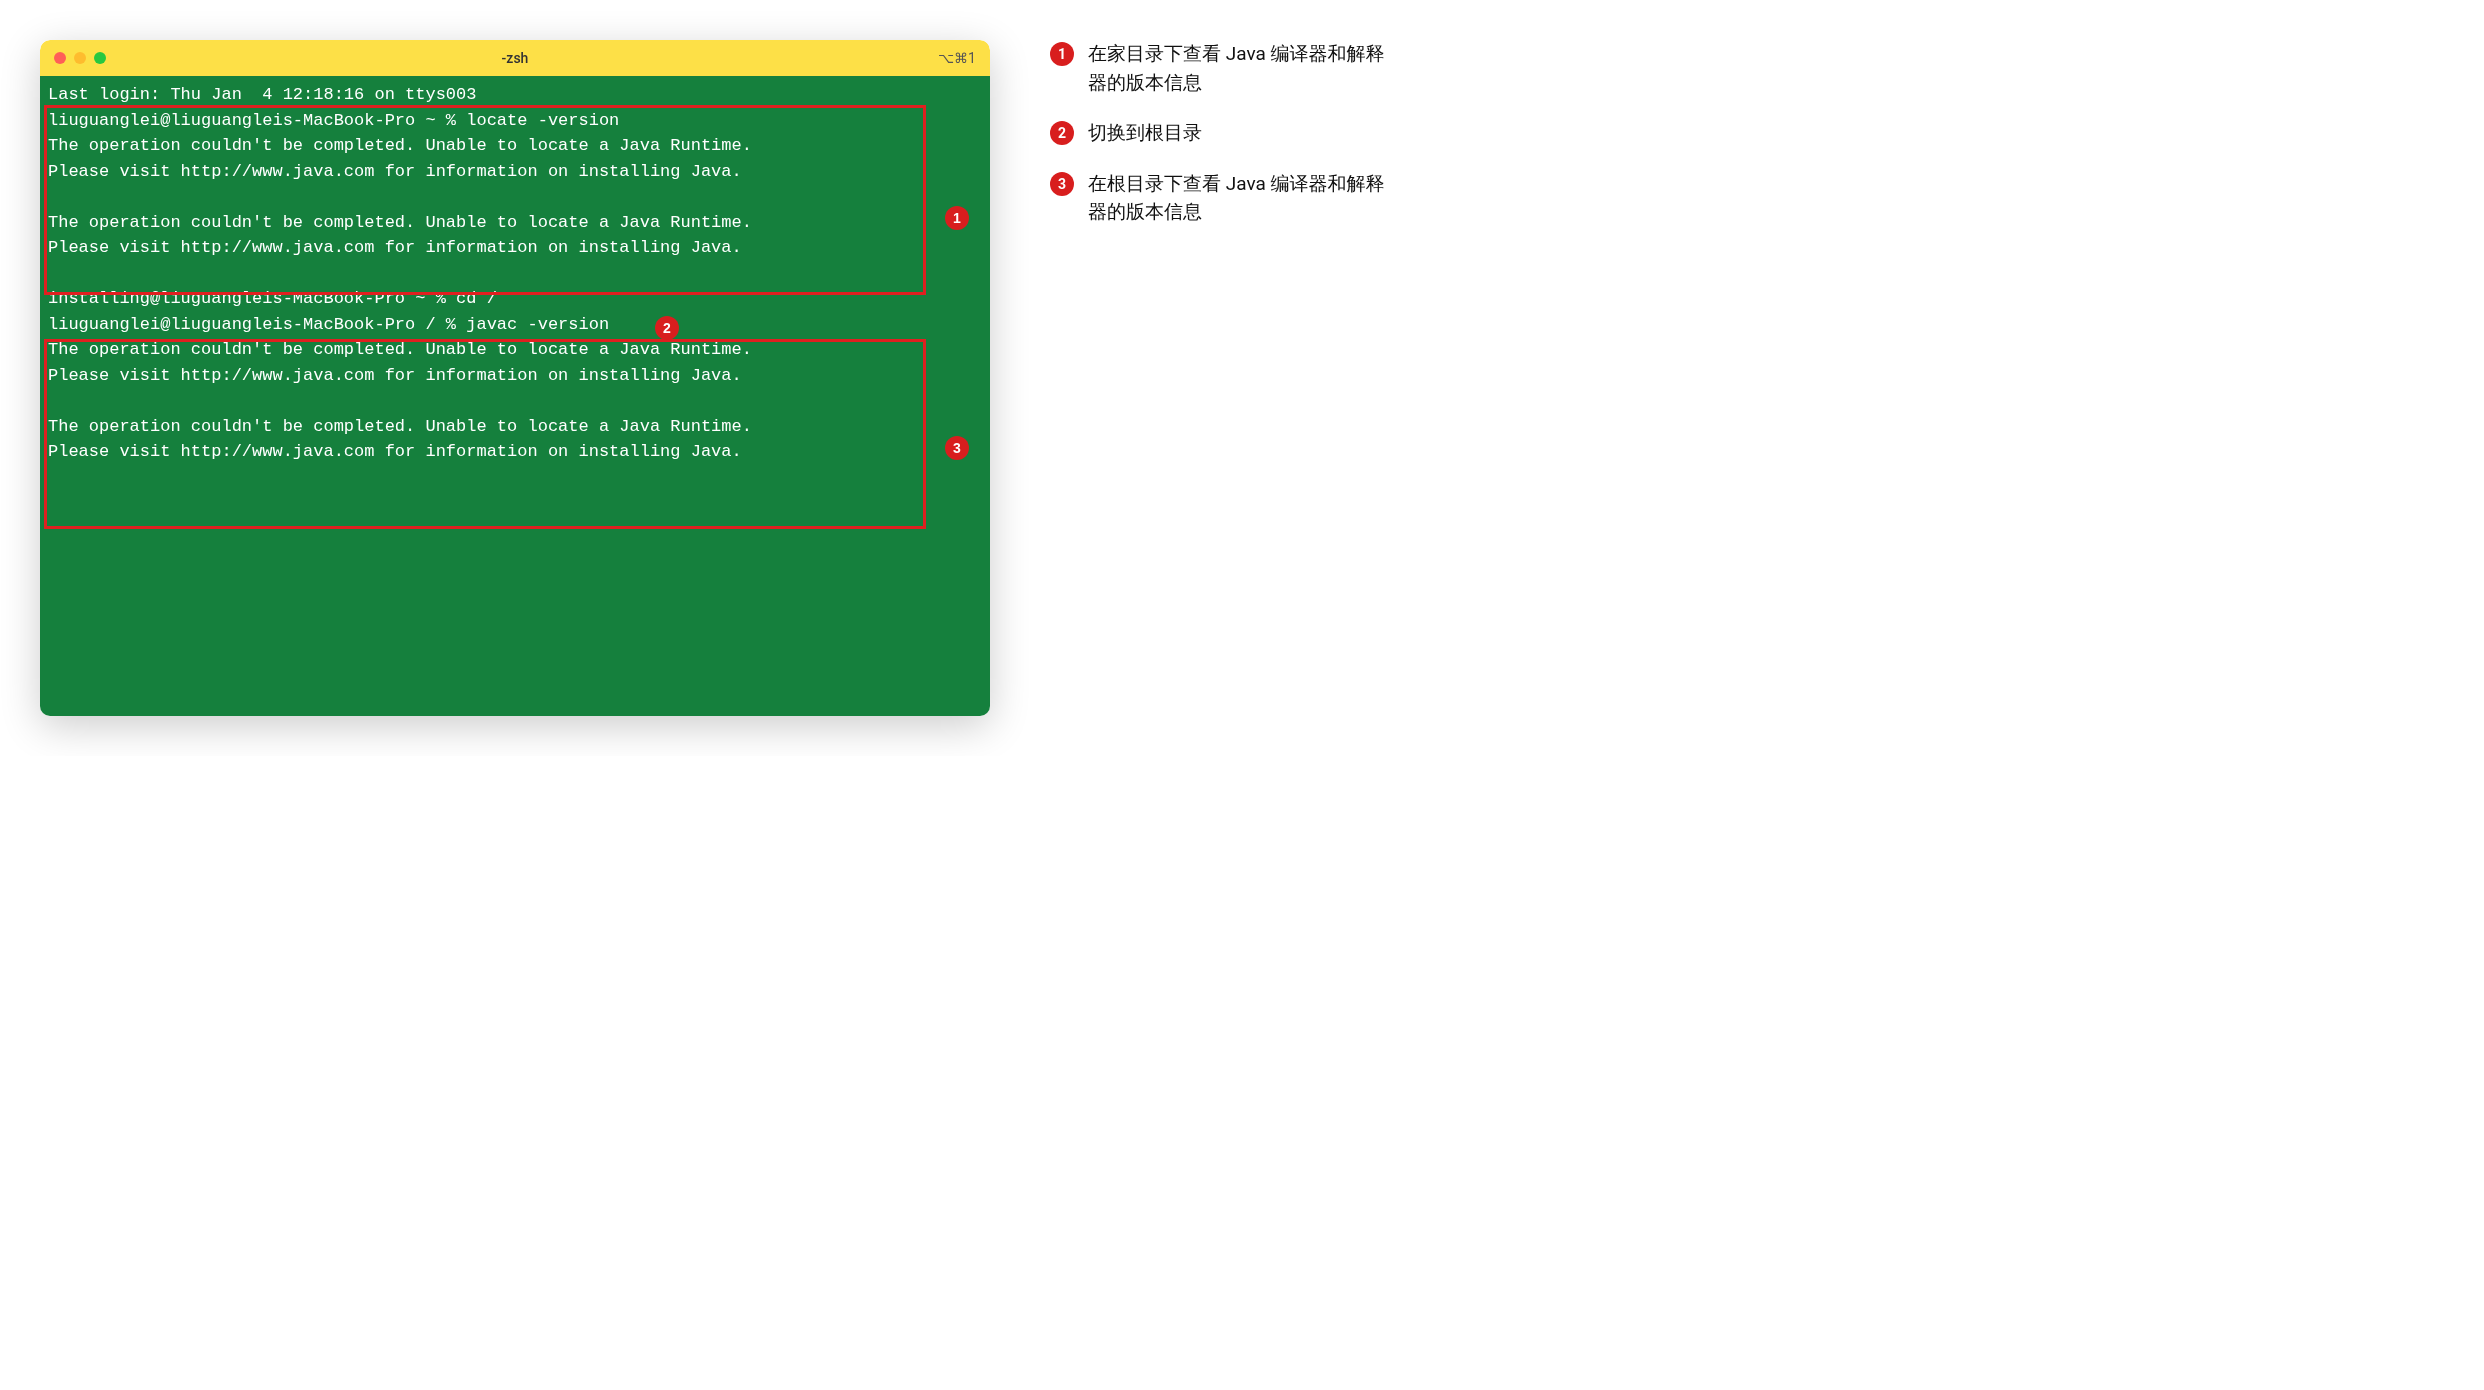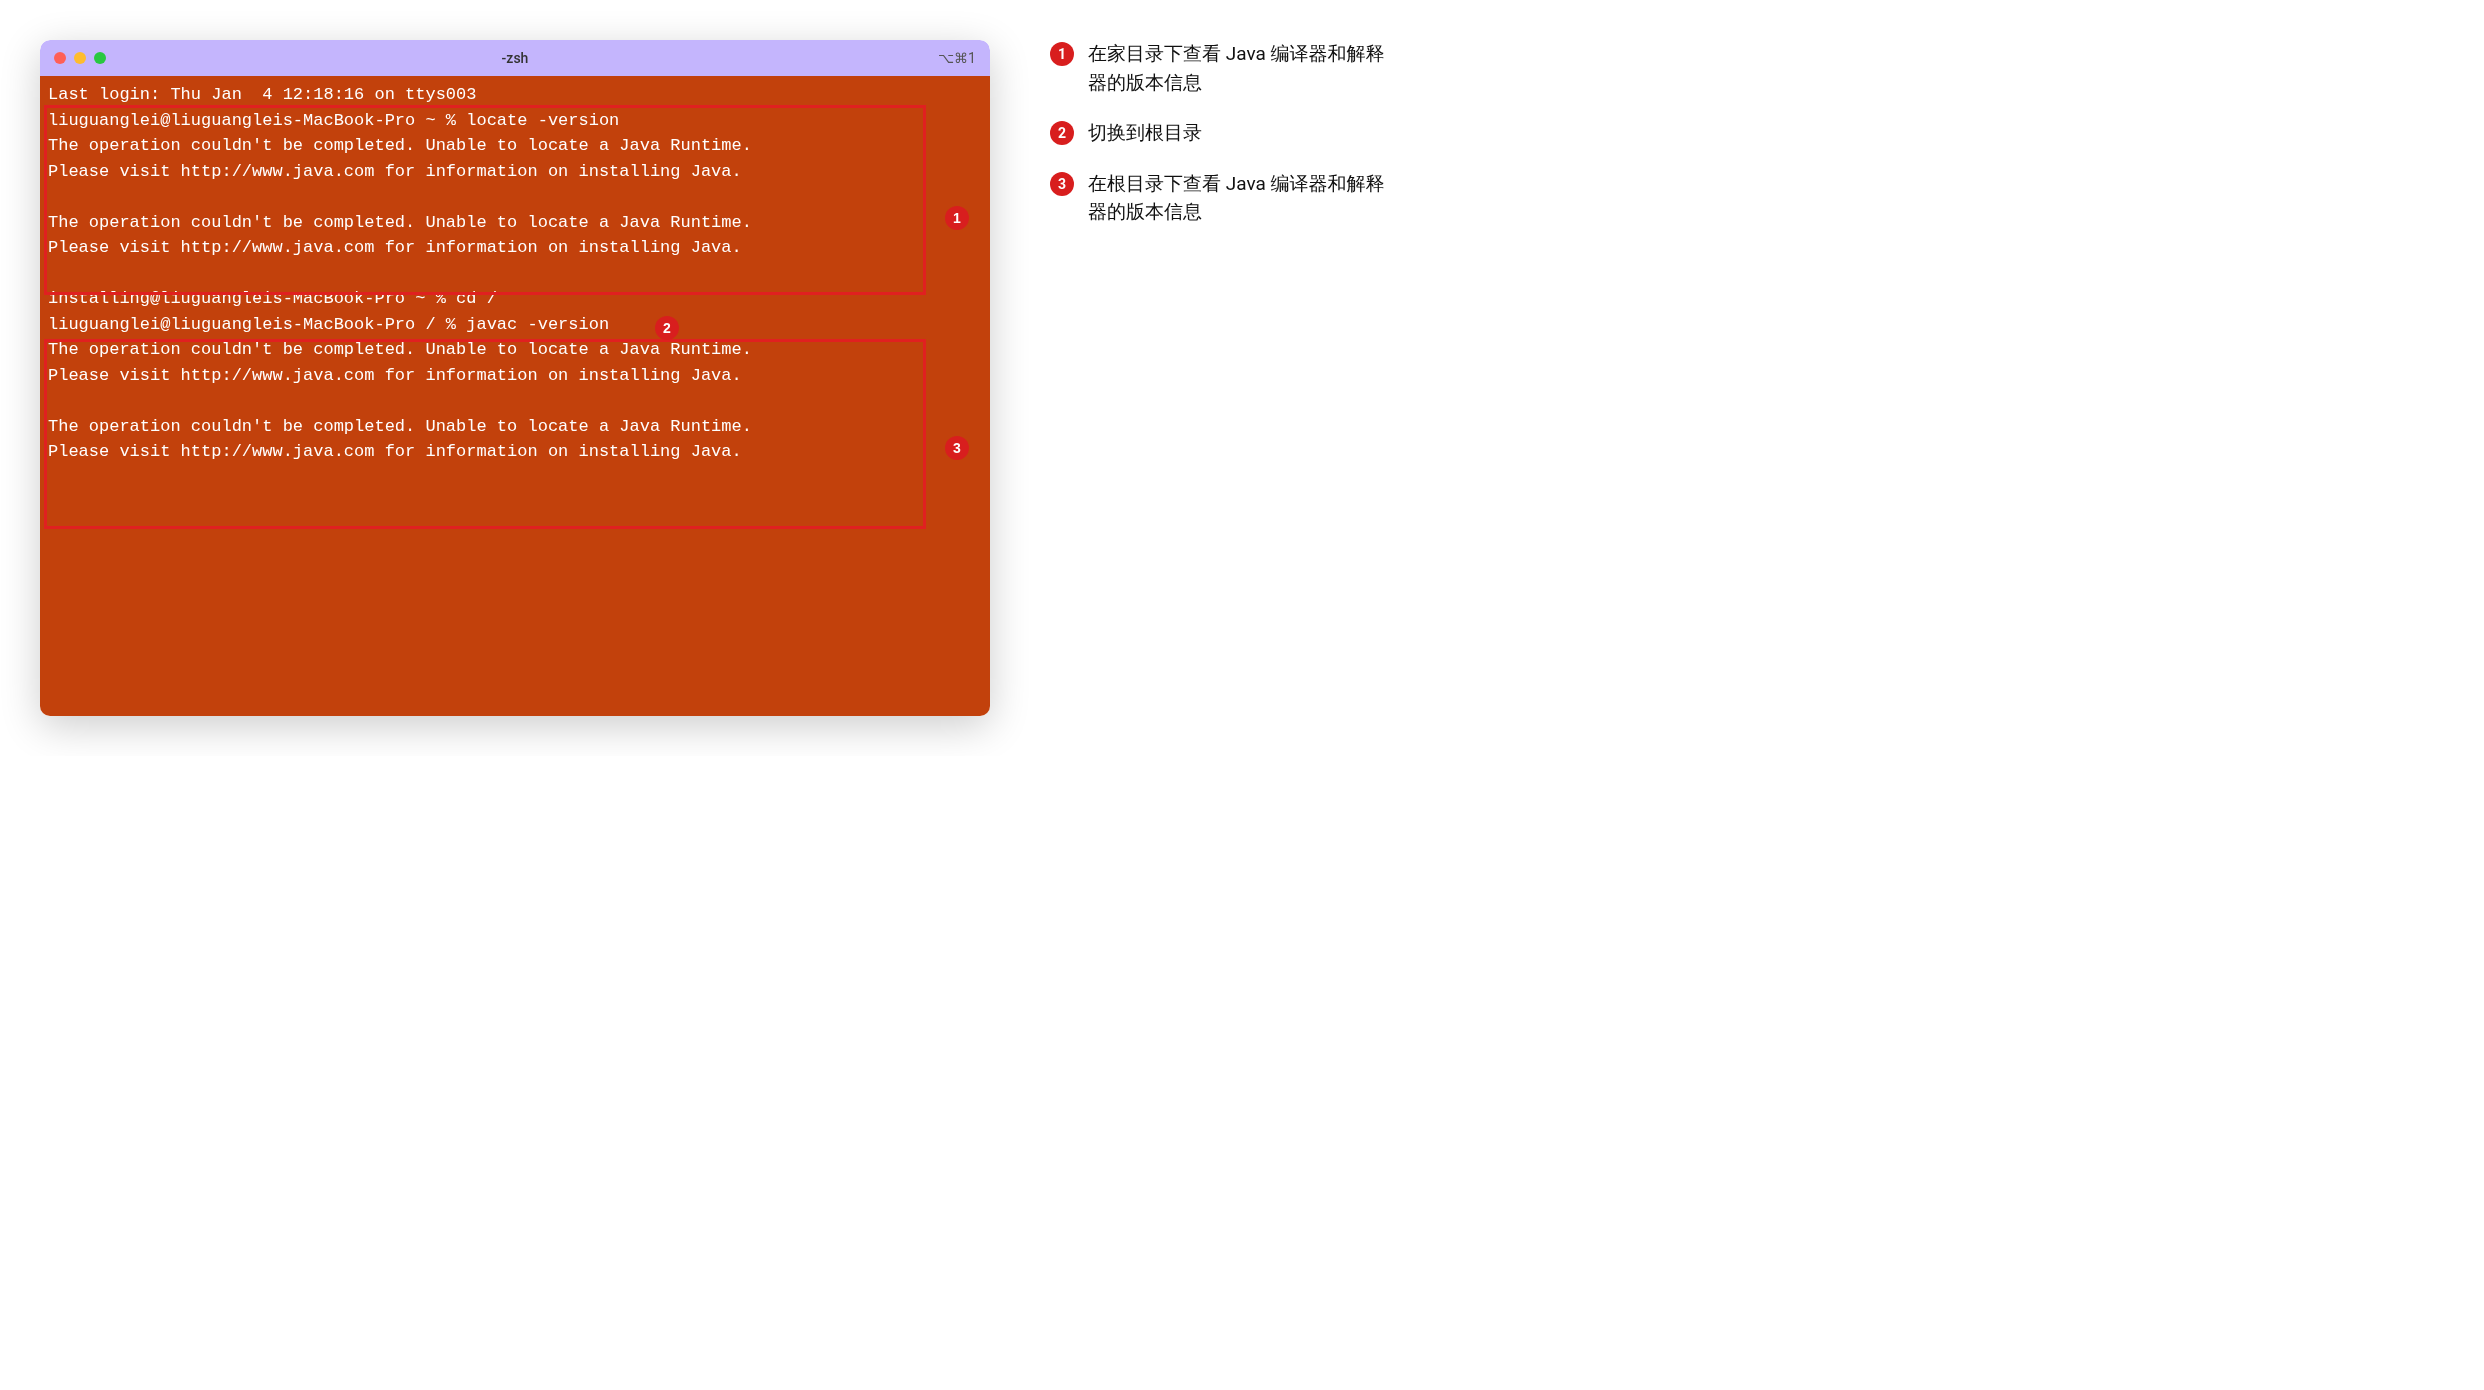--- a/index.html
+++ b/index.html
@@ -19,21 +19,21 @@
     
     .terminal-window {
       width: 950px;
       border-radius: 10px;
       overflow: hidden;
       box-shadow: 0 10px 40px rgba(0,0,0,0.2);
       position: relative;
     }
     
     .titlebar {
-      background: #c4b5fd;
+      background: #fde047;
       height: 36px;
       display: flex;
       align-items: center;
       padding: 0 14px;
       position: relative;
       border-top-left-radius: 10px;
       border-top-right-radius: 10px;
       justify-content: space-between;
     }
     
@@ -61,21 +61,21 @@
       font-weight: 500;
     }
     
     .titlebar-right {
       margin-left: auto;
       font-size: 14px;
       color: #555;
     }
     
     .terminal-body {
-      background: #c2410c;
+      background: #15803d;
       color: #ffffff;
       font-family: "Menlo", "Monaco", "Courier New", monospace;
       font-size: 17px;
       line-height: 1.5;
       padding: 6px 8px;
       min-height: 640px;
       position: relative;
     }
     
     .term-line {

